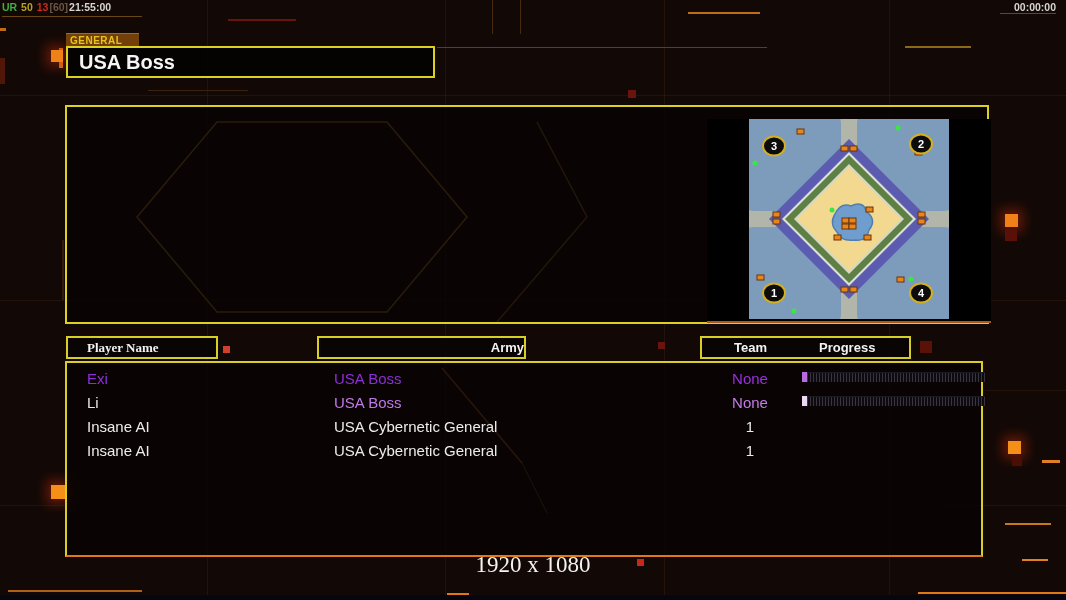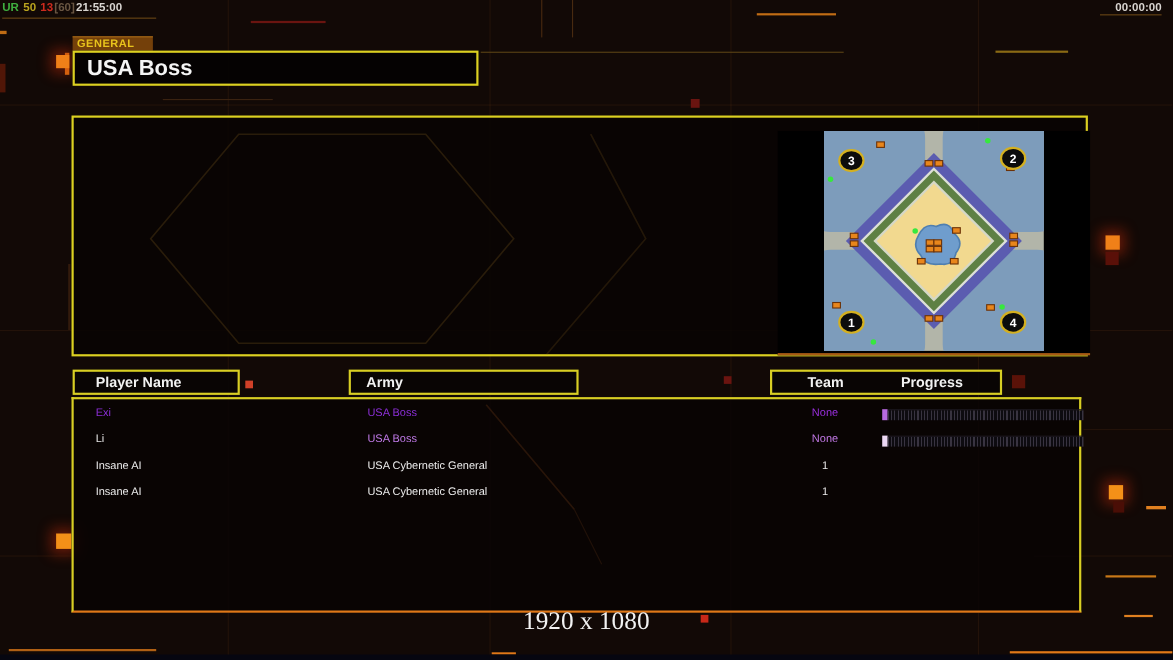--- a/index.html
+++ b/index.html
@@ -57,34 +57,34 @@
   .minimap-svg{position:absolute;left:42px;top:0px;}
 
   
   .hdr-box{
     position:absolute;top:336px;height:23px;
     border:2px solid #d8ce24;background:rgba(8,4,4,0.88);
     box-sizing:border-box;display:flex;align-items:center;
     color:#f2f2f2;font-size:13px;font-weight:bold;
   }
   .hdr-player{left:66px;width:152px;}
-  .hdr-player .lbl{padding-left:19px;}
-  .hdr-army{left:317px;width:209px;}
+  .hdr-player .lbl{padding-left:19px;font-family:Liberation Serif, serif;}
+  .hdr-army{left:317px;width:209px;justify-content:flex-end;}
   .hdr-army .lbl{padding-left:14px;}
   .hdr-team{left:700px;width:211px;}
   .hdr-team .lbl1{padding-left:32px;}
   .hdr-team .lbl2{padding-left:52px;}
 
   
   .table-panel{
     left:65px;top:361px;width:918px;height:196px;
     border:2px solid #d8ce24;border-bottom-color:#e07818;
     background:rgba(8,3,3,0.85);box-sizing:border-box;
   }
-  .p-row{position:absolute;left:0;width:100%;height:24px;font-size:10px;}
+  .p-row{position:absolute;left:0;width:100%;height:24px;font-size:15px;}
   .p-row .cell{position:absolute;top:4px;}
   .cell-name{left:20px;}
   .cell-army{left:267px;}
   .cell-team{left:653px;width:60px;text-align:center;}
   .pbar{position:absolute;left:735px;top:6px;width:183px;height:10px;display:flex;}
   .pbar-cap{width:5px;height:10px;}
   .pbar-body{
     width:178px;height:10px;
     background:repeating-linear-gradient(90deg,#383340 0px,#383340 1px,#0d0b10 1px,#0d0b10 3px);
     border-top:1px solid #1c1820;box-sizing:border-box;

